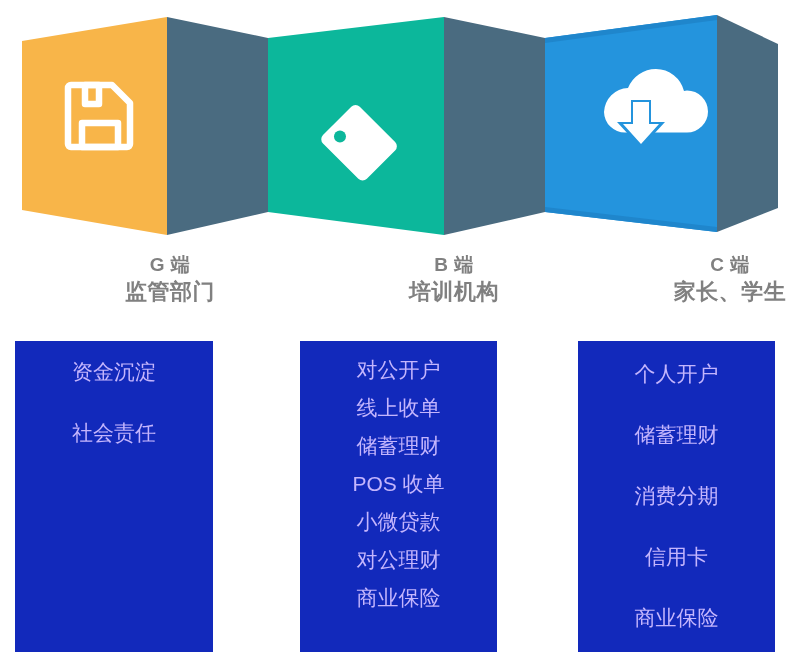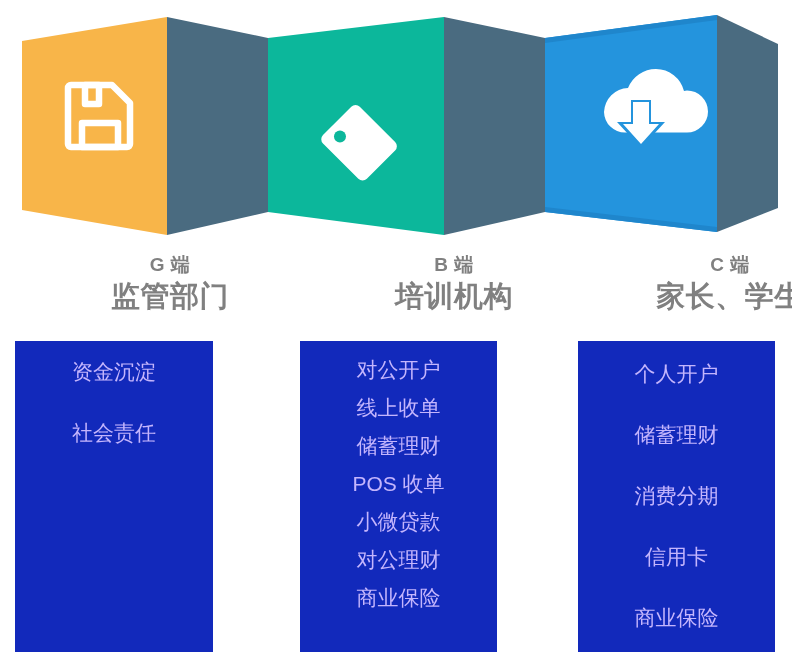--- a/index.html
+++ b/index.html
@@ -47,21 +47,21 @@
     line-height: 1.32;
   }
 
   .heading .seg {
     display: block;
     font-weight: bold;
     letter-spacing: 0.5px;
   }
 
   .heading .seg-code { font-size: 19px; }
-  .heading .seg-name { font-size: 29px; }
+  .heading .seg-name { font-size: 22px; }
 
   .heading.h1 { left: 28px; }
   .heading.h2 { left: 312px; }
   .heading.h3 { left: 588px; }
 
   
   .listbox {
     position: absolute;
     background: #1229bb;
     color: #ffffff;

